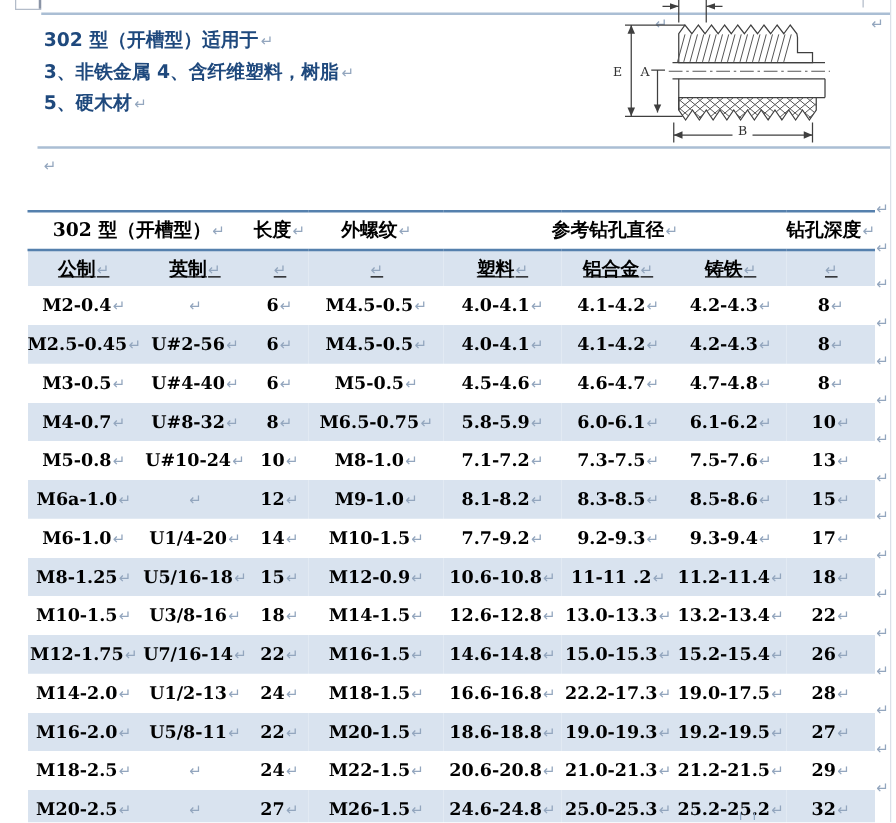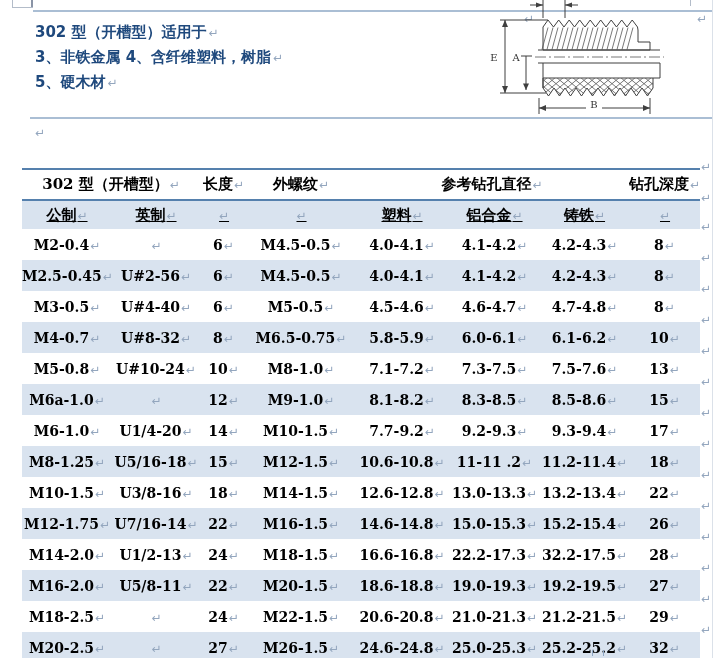--- a/index.html
+++ b/index.html
@@ -259,21 +259,21 @@
           <td><span>M10-1.5</span><span class="mark">↵</span></td>
           <td><span>7.7-9.2</span><span class="mark">↵</span></td>
           <td><span>9.2-9.3</span><span class="mark">↵</span></td>
           <td><span>9.3-9.4</span><span class="mark">↵</span></td>
           <td><span>17</span><span class="mark">↵</span></td>
         </tr>
         <tr class="shade">
           <td><span>M8-1.25</span><span class="mark">↵</span></td>
           <td><span>U5/16-18</span><span class="mark">↵</span></td>
           <td><span>15</span><span class="mark">↵</span></td>
-          <td><span>M12-1.5</span><span class="mark">↵</span></td>
+          <td><span>M12-0.9</span><span class="mark">↵</span></td>
           <td><span>10.6-10.8</span><span class="mark">↵</span></td>
           <td><span>11-11 .2</span><span class="mark">↵</span></td>
           <td><span>11.2-11.4</span><span class="mark">↵</span></td>
           <td><span>18</span><span class="mark">↵</span></td>
         </tr>
         <tr>
           <td><span>M10-1.5</span><span class="mark">↵</span></td>
           <td><span>U3/8-16</span><span class="mark">↵</span></td>
           <td><span>18</span><span class="mark">↵</span></td>
           <td><span>M14-1.5</span><span class="mark">↵</span></td>
@@ -292,21 +292,21 @@
           <td><span>15.2-15.4</span><span class="mark">↵</span></td>
           <td><span>26</span><span class="mark">↵</span></td>
         </tr>
         <tr>
           <td><span>M14-2.0</span><span class="mark">↵</span></td>
           <td><span>U1/2-13</span><span class="mark">↵</span></td>
           <td><span>24</span><span class="mark">↵</span></td>
           <td><span>M18-1.5</span><span class="mark">↵</span></td>
           <td><span>16.6-16.8</span><span class="mark">↵</span></td>
           <td><span>22.2-17.3</span><span class="mark">↵</span></td>
-          <td><span>32.2-17.5</span><span class="mark">↵</span></td>
+          <td><span>19.0-17.5</span><span class="mark">↵</span></td>
           <td><span>28</span><span class="mark">↵</span></td>
         </tr>
         <tr class="shade">
           <td><span>M16-2.0</span><span class="mark">↵</span></td>
           <td><span>U5/8-11</span><span class="mark">↵</span></td>
           <td><span>22</span><span class="mark">↵</span></td>
           <td><span>M20-1.5</span><span class="mark">↵</span></td>
           <td><span>18.6-18.8</span><span class="mark">↵</span></td>
           <td><span>19.0-19.3</span><span class="mark">↵</span></td>
           <td><span>19.2-19.5</span><span class="mark">↵</span></td>

